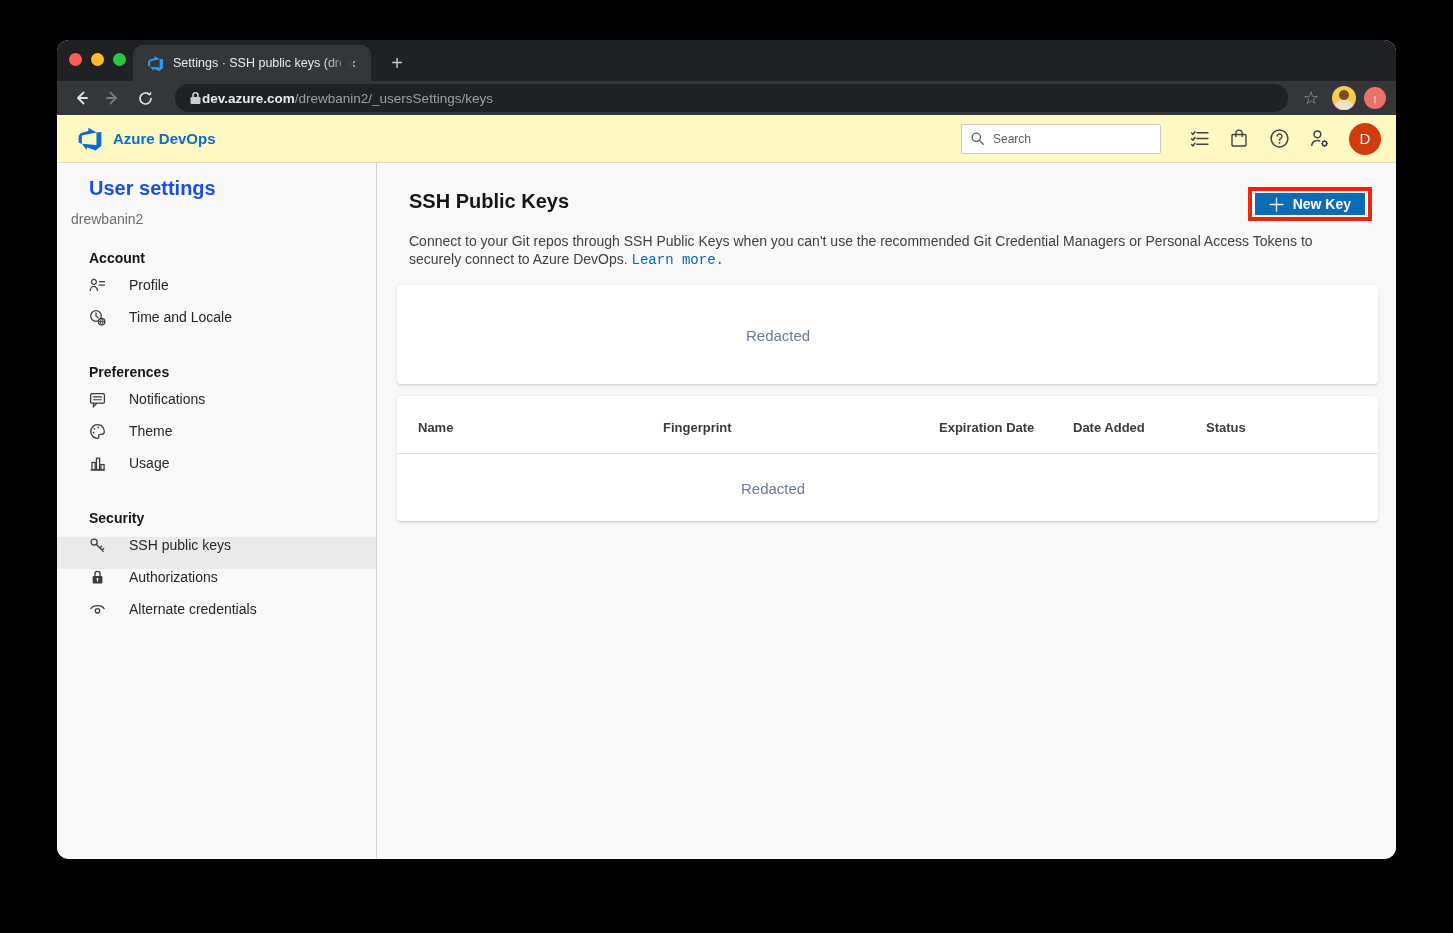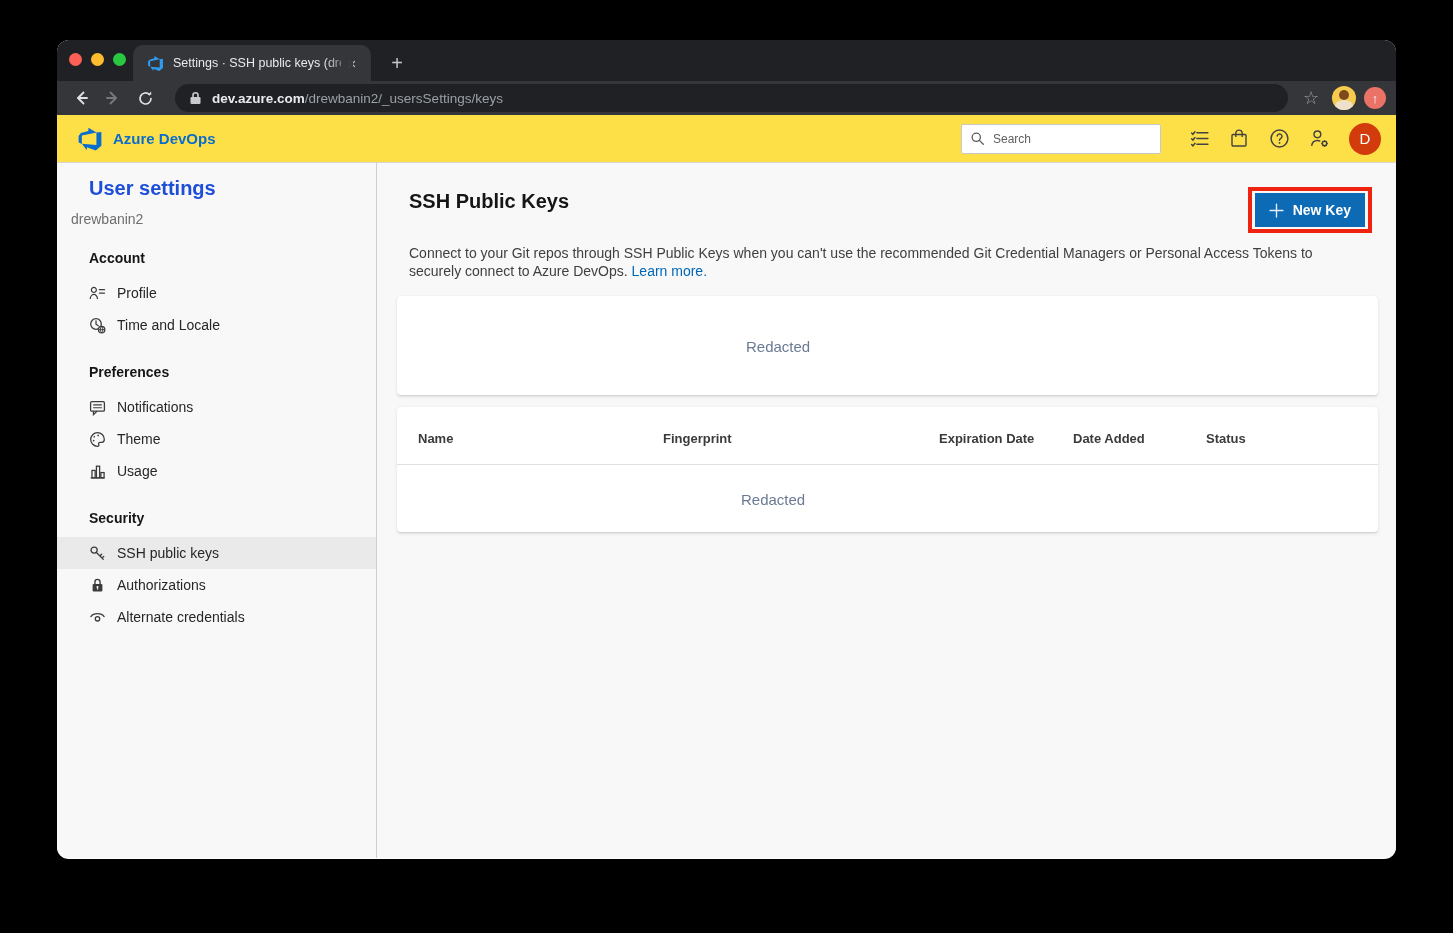--- a/index.html
+++ b/index.html
@@ -25,65 +25,65 @@
     background:linear-gradient(to right, rgba(53,54,58,0), #35363a); }
   .tab-close { color:#c4c7c5; font-size:15px; margin-left:auto; width:18px; height:18px;
     display:flex; align-items:center; justify-content:center; border-radius:50%; }
   .newtab { position:absolute; left:326px; top:9px; width:28px; height:28px; color:#c4c7c5;
     font-size:20px; font-weight:300; display:flex; align-items:center; justify-content:center; }
 
   .toolbar { height:34px; background:#35363a; display:flex; align-items:center; padding:0 10px 0 8px; }
   .nav-btn { width:26px; height:26px; display:flex; align-items:center; justify-content:center; margin:0 3px; }
   .urlbar { height:28px; flex:1 1 auto; margin:0 10px 0 14px; background:#202124; border-radius:14px;
     display:flex; align-items:center; padding:0 14px; max-width:1120px; }
-  .url-domain { color:#e8eaed; font-size:13.5px; font-weight:700; margin-left:10px; }
+  .url-domain { color:#e8eaed; font-size:13.5px; font-weight:700; }
   .url-path { color:#9aa0a6; font-size:13.5px; }
   .star { color:#9aa0a6; font-size:18px; width:26px; text-align:center; }
   .mac-avatar { width:24px; height:24px; border-radius:50%; background:#f7cb4d; position:relative;
     overflow:hidden; margin:0 8px; }
   .mac-avatar .head { position:absolute; left:7px; top:4px; width:10px; height:10px; border-radius:50%; background:#7c4a1e; }
   .mac-avatar .body { position:absolute; left:3px; top:14px; width:18px; height:12px; border-radius:50%; background:#efe0ce; }
   .update-badge { width:22px; height:22px; border-radius:50%; background:#ea7267; color:#fff;
     display:flex; align-items:center; justify-content:center; font-size:13px; font-weight:700; }
 
   
-  .app-header { height:48px; background:#fde047; border-bottom:1px solid #d6d6d6;
+  .app-header { height:48px; background:#fef9c3; border-bottom:1px solid #d6d6d6;
     display:flex; align-items:center; padding:0 15px 0 20px; }
   .brand { display:flex; align-items:center; }
   .brand-label { color:#0a6cce; font-size:15px; font-weight:700; margin-left:10px; }
   .header-right { margin-left:auto; display:flex; align-items:center; }
   .searchbox { width:200px; height:30px; border:1px solid #c8c8c8; border-radius:2px; background:#fff;
     display:flex; align-items:center; padding:0 8px; margin-right:18px; }
   .searchbox input { border:none; outline:none; font-size:12px; color:#323130; width:150px;
     margin-left:8px; font-family:inherit; background:transparent; }
   .searchbox input::placeholder { color:#605e5c; }
   .hicon { width:40px; height:40px; display:flex; align-items:center; justify-content:center; }
   .d-avatar { width:32px; height:32px; border-radius:50%; background:#d23b0c; color:#fff; font-size:15px;
     font-weight:400; display:flex; align-items:center; justify-content:center; margin-left:10px; }
 
   
   .content { display:flex; height:695px; background:#f8f8f8; }
   .sidebar { width:320px; flex:0 0 320px; border-right:1px solid #cfcfcf; padding-top:14px; }
   .sb-title { font-size:20px; font-weight:700; color:#1d4ed8; padding-left:32px; }
   .sb-sub { font-size:14px; color:#6e6e6e; padding-left:14px; margin-top:11px; }
   .sb-heading { font-size:14px; font-weight:700; color:#161616; padding-left:32px; margin-top:23px; margin-bottom:11px; }
-  .nav-item { height:32px; display:flex; align-items:center; padding-left:32px; font-size:14px; color:#262626; cursor:pointer; }
+  .nav-item { height:32px; display:flex; align-items:flex-start; padding-left:32px; font-size:14px; color:#262626; cursor:pointer;gap:12px; }
   .nav-item.selected { background:#eaeaea; }
   .nav-icon { width:17px; height:17px; display:flex; align-items:center; justify-content:center; }
   .nav-label { margin-left:11px; }
 
   .main { flex:1 1 auto; position:relative; }
   .main-header { display:flex; align-items:flex-start; justify-content:space-between; padding:24px 24px 0 32px; }
   .page-title { font-size:20px; font-weight:700; color:#161616; margin-top:3px; }
   .redbox { border:4px solid #ee2411; padding:2px 3px; }
-  .newkey-btn { height:34px; background:#0d6bb5; color:#fff; border:none; font-size:14px; font-weight:700;
+  .newkey-btn { height:22px; background:#0d6bb5; color:#fff; border:none; font-size:14px; font-weight:700;
     display:flex; align-items:center; padding:0 14px; font-family:inherit; cursor:pointer; }
   .newkey-btn .plus { margin-right:9px; display:flex; }
   .page-desc { margin:11px 60px 0 32px; max-width:948px; font-size:14px; line-height:18px; color:#404040; }
-  .learn-more { color:#0067b8; text-decoration:none; }
+  .learn-more { color:#0067b8; text-decoration:none;font-family:Liberation Mono, monospace; }
 
   .card { background:#fff; border-radius:4px; box-shadow:0 1.6px 3.6px rgba(0,0,0,.1), 0 0.3px 0.9px rgba(0,0,0,.07);
     margin:0 18px 0 20px; position:relative; }
   .card-1 { height:99px; margin-top:16px; }
   .redacted { position:absolute; top:50%; transform:translateY(-50%); font-size:15px; color:#6b7a93; }
   .card-2 { margin-top:12px; }
   .table-head { height:58px; border-bottom:1px solid #e0e0e0; position:relative; }
   .th { position:absolute; top:24px; font-size:13px; font-weight:700; color:#3b3b3b; }
   .table-body { height:67px; position:relative; }
 </style>

